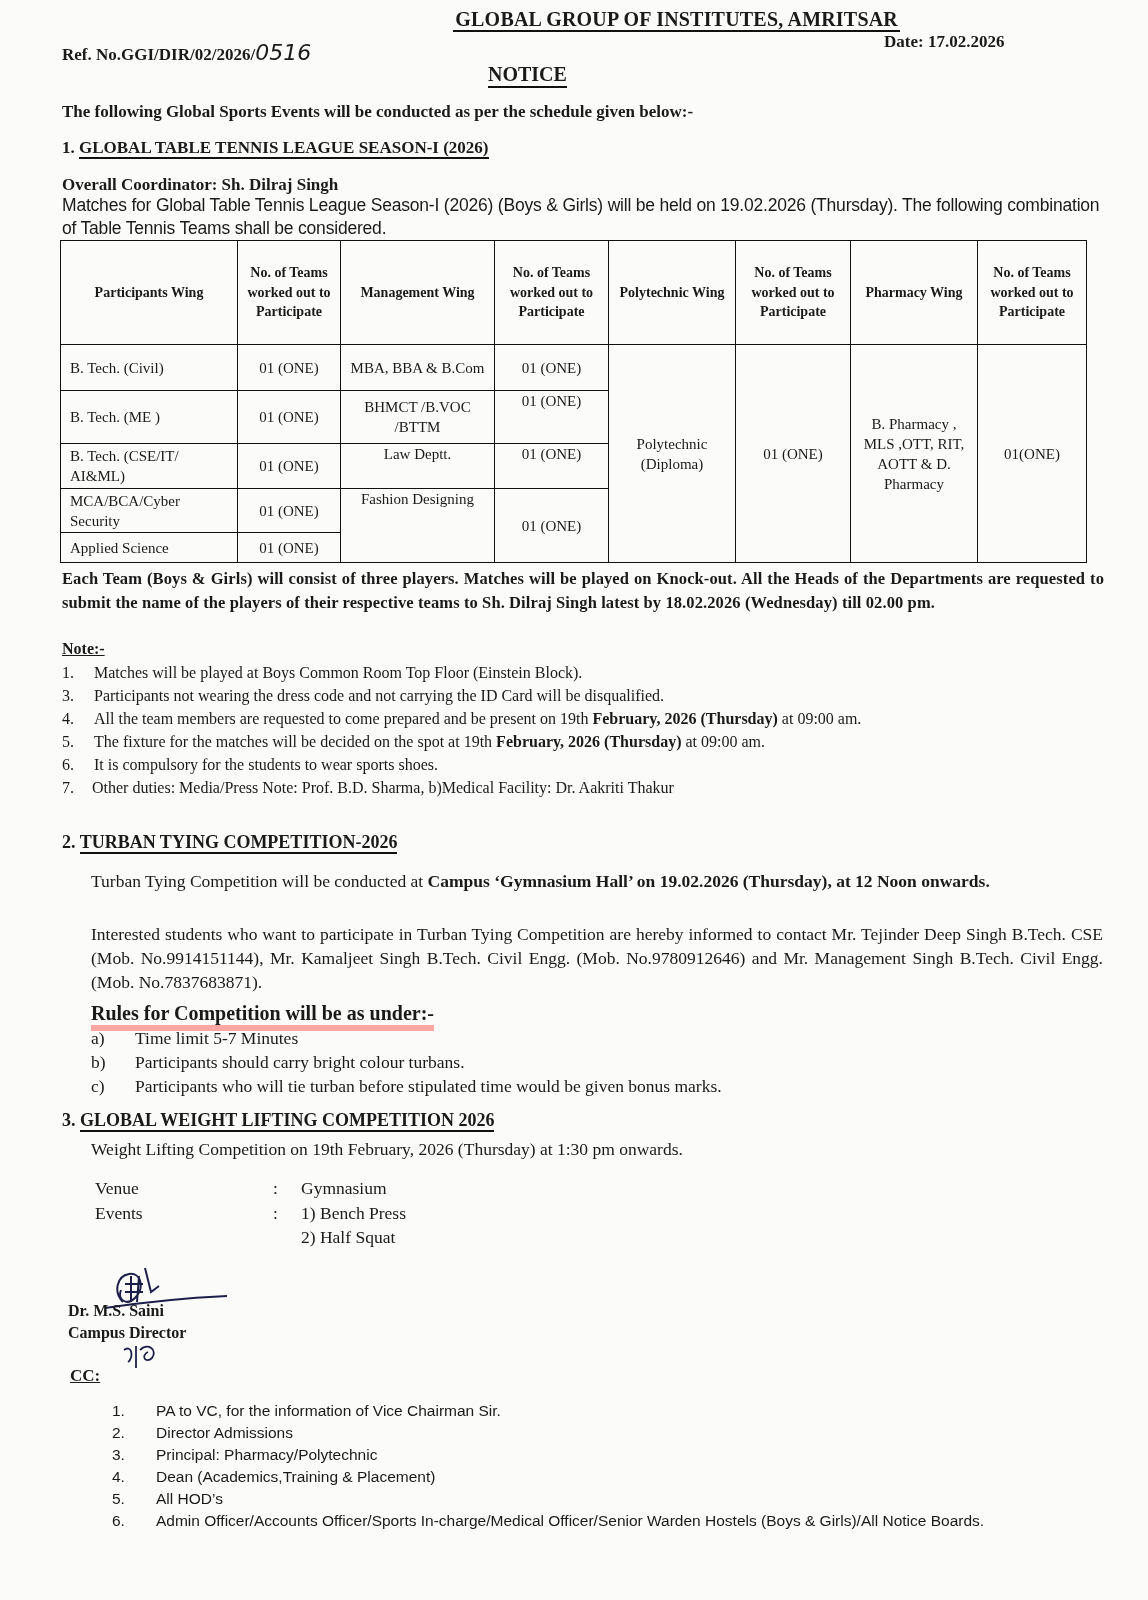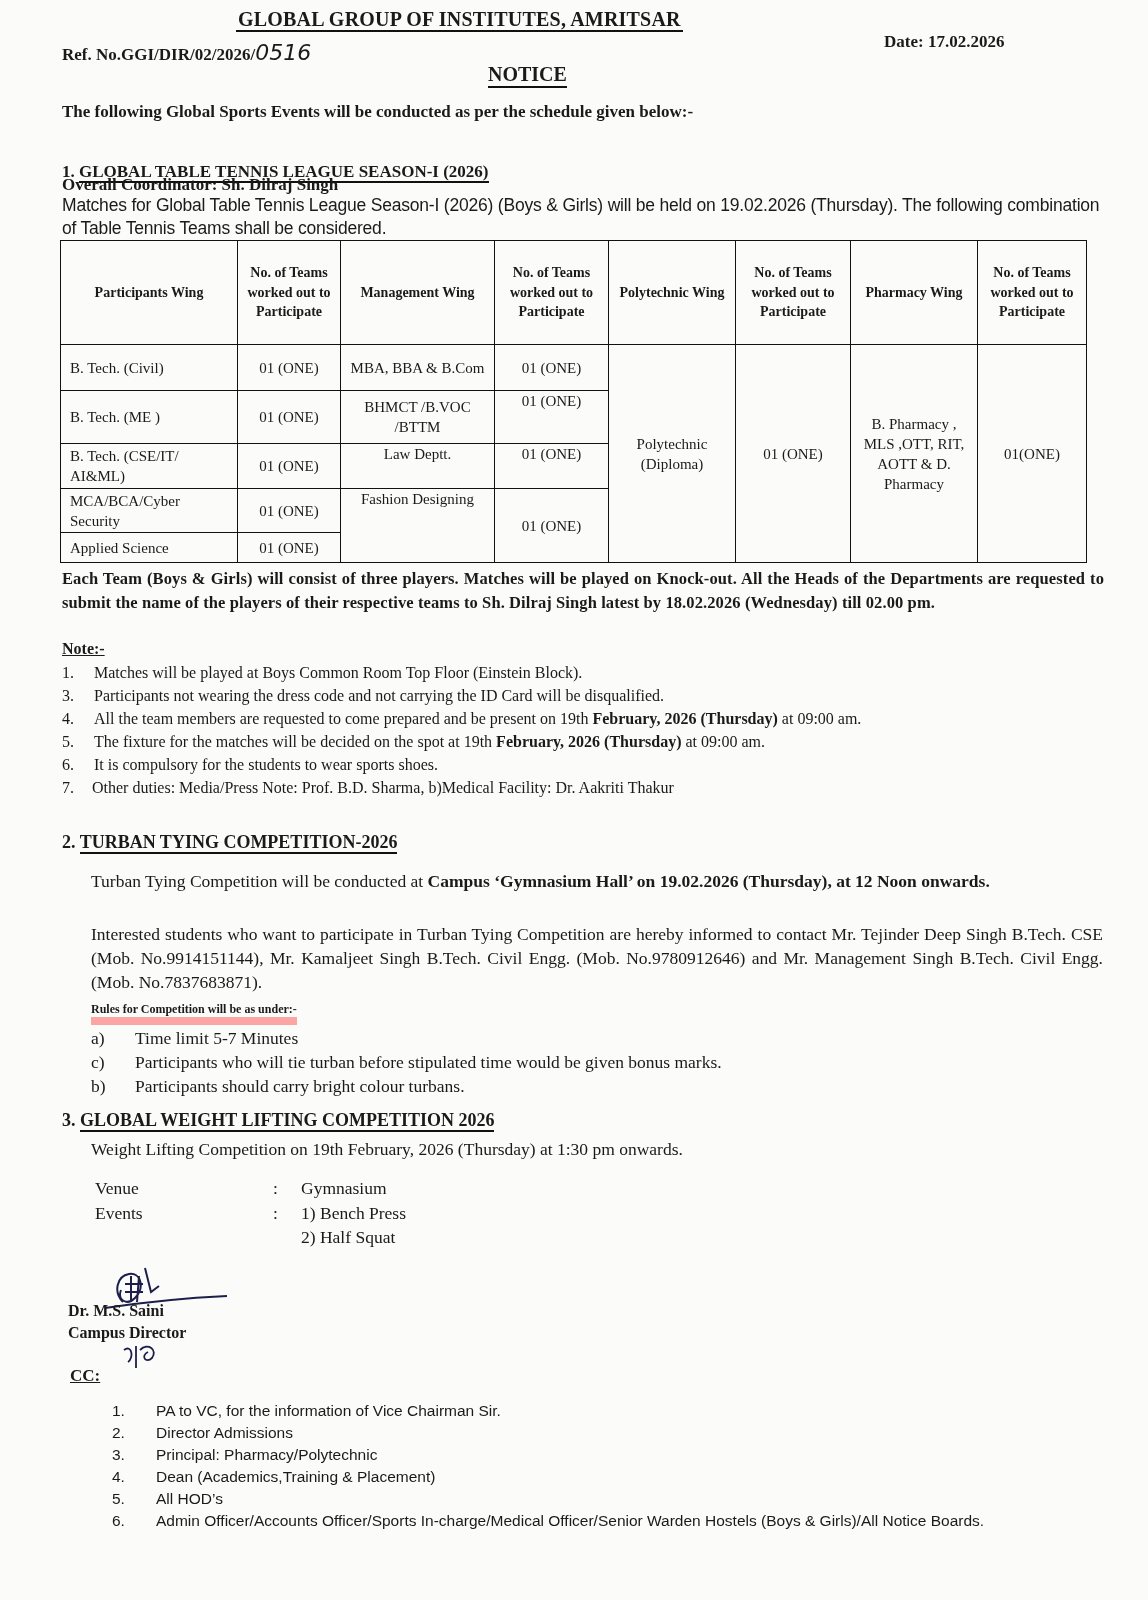--- a/index.html
+++ b/index.html
@@ -1,44 +1,44 @@
 <!DOCTYPE html>
 <html><head>
 <meta charset="utf-8">
 <style>
   html, body { margin: 0; padding: 0; background: #fbfbf9; }
   body { width: 1148px; height: 1600px; position: relative; overflow: hidden;
          font-family: "Liberation Serif", serif; color: #1a1a1a; }
   .abs { position: absolute; }
-  .title { left: 0; width: 900px; top: 8px; text-align: left; font-size: 20px; font-weight: bold;
+  .title { left: 0; width: 900px; top: 8px; text-align: right; font-size: 20px; font-weight: bold;
            letter-spacing: 0.2px; }
   .title span { border-bottom: 2px solid #111; padding: 0 2px; margin-left: 236px; }
   .ref { left: 62px; top: 40px; font-size: 17px; font-weight: bold; }
   .ref .hand { font-family: "DejaVu Sans", sans-serif; font-weight: normal; font-style: italic; font-size: 22px; }
   .date { left: 884px; top: 32px; font-size: 17px; font-weight: bold; }
   .notice { left: 488px; top: 63px; font-size: 20px; font-weight: bold; border-bottom: 2px solid #111; }
   .intro { left: 62px; top: 102px; font-size: 17px; font-weight: bold; text-align: center; }
-  .sec1 { left: 62px; top: 138px; font-size: 17px; font-weight: bold; margin-top: 24px; }
+  .sec1 { left: 62px; top: 138px; font-size: 17px; font-weight: bold; }
   .sec1 .u { border-bottom: 2px solid #111; }
   .coord { left: 62px; top: 175px; font-size: 17px; font-weight: bold; }
   .para1 { left: 62px; top: 194px; width: 1042px; font-size: 17.5px; line-height: 23px; font-family: "Liberation Sans", sans-serif; font-stretch: condensed; letter-spacing: -0.2px; }
   table.tt { position: absolute; left: 60px; top: 240px; border-collapse: collapse; font-size: 15px; }
   table.tt td, table.tt th { border: 1.6px solid #111; text-align: center; vertical-align: middle; padding: 0 4px; line-height: 20px; }
   table.tt th { font-weight: bold; font-size: 14px; line-height: 19.5px; }
   table.tt td.left { text-align: left; padding-left: 9px; }
   .para2 { left: 62px; top: 567px; width: 1042px; font-size: 16.5px; line-height: 24px; font-weight: bold; text-align: justify; letter-spacing: 0.1px; }
   .note-h { left: 62px; top: 640px; font-size: 16px; font-weight: bold; text-decoration: underline; }
   .notes { left: 62px; top: 661px; font-size: 16px; line-height: 23px; }
   .notes .n { display: inline-block; width: 32px; }
   .notes b { font-weight: bold; }
   .sec2 { left: 62px; top: 832px; font-size: 18px; font-weight: bold; }
   .sec2 .u, .sec3 .u { border-bottom: 2px solid #111; }
   .s2p1 { left: 91px; top: 868px; width: 1012px; font-size: 17.5px; line-height: 26px; }
   .s2p2 { left: 91px; top: 922px; width: 1012px; font-size: 17.5px; line-height: 24px; text-align: justify; }
-  .rules-h { left: 91px; top: 1002px; font-size: 12px; font-weight: bold; border-bottom: 8px solid #fca5a5; }
+  .rules-h { left: 91px; top: 1002px; font-size: 20px; font-weight: bold; border-bottom: 6px solid #fca5a5; }
   .rules { left: 91px; top: 1026px; font-size: 17.5px; line-height: 24px; }
   .rules .n { display: inline-block; width: 44px; }
   .sec3 { left: 62px; top: 1110px; font-size: 18px; font-weight: bold; font-family: Liberation Serif, serif; }
   .s3p { left: 91px; top: 1139px; font-size: 17.5px; }
   .kv { left: 95px; top: 1176px; font-size: 17.5px; line-height: 24.5px; }
   .kv .k { display: inline-block; width: 178px; }
   .kv .c { display: inline-block; width: 28px; }
   .sig { left: 95px; top: 1262px; width: 140px; height: 50px; }
   .sign-name { left: 68px; top: 1302px; font-size: 16px; font-weight: bold; }
   .sign-title { left: 68px; top: 1324px; font-size: 16px; font-weight: bold; }
@@ -117,22 +117,22 @@
   <div><span class="n">6.</span><span>It is compulsory for the students to wear sports shoes.</span></div>
   <div><span class="n" style="width:30px">7.</span><span>Other duties: Media/Press Note: Prof. B.D. Sharma, b)Medical Facility: Dr. Aakriti Thakur</span></div>
 </div>
 
 <div class="abs sec2"><span>2.</span> <span class="u">TURBAN TYING COMPETITION-2026</span></div>
 <div class="abs s2p1"><span>Turban Tying Competition will be conducted at </span><b>Campus ‘Gymnasium Hall’ on 19.02.2026 (Thursday), at 12 Noon onwards.</b></div>
 <div class="abs s2p2">Interested students who want to participate in Turban Tying Competition are hereby informed to contact Mr. Tejinder Deep Singh B.Tech. CSE (Mob. No.9914151144), Mr. Kamaljeet Singh B.Tech. Civil Engg. (Mob. No.9780912646) and Mr. Management Singh B.Tech. Civil Engg. (Mob. No.7837683871).</div>
 <div class="abs rules-h">Rules for Competition will be as under:-</div>
 <div class="abs rules">
   <div><span class="n">a)</span><span>Time limit 5-7 Minutes</span></div>
+  <div><span class="n">b)</span><span>Participants should carry bright colour turbans.</span></div>
   <div><span class="n">c)</span><span>Participants who will tie turban before stipulated time would be given bonus marks.</span></div>
-  <div><span class="n">b)</span><span>Participants should carry bright colour turbans.</span></div>
 </div>
 
 <div class="abs sec3"><span>3.</span> <span class="u">GLOBAL WEIGHT LIFTING COMPETITION 2026</span></div>
 <div class="abs s3p">Weight Lifting Competition on 19th February, 2026 (Thursday) at 1:30 pm onwards.</div>
 <div class="abs kv">
   <div><span class="k">Venue</span><span class="c">:</span><span>Gymnasium</span></div>
   <div><span class="k">Events</span><span class="c">:</span><span>1) Bench Press</span></div>
   <div><span class="k"></span><span class="c"></span><span>2) Half Squat</span></div>
 </div>
 

